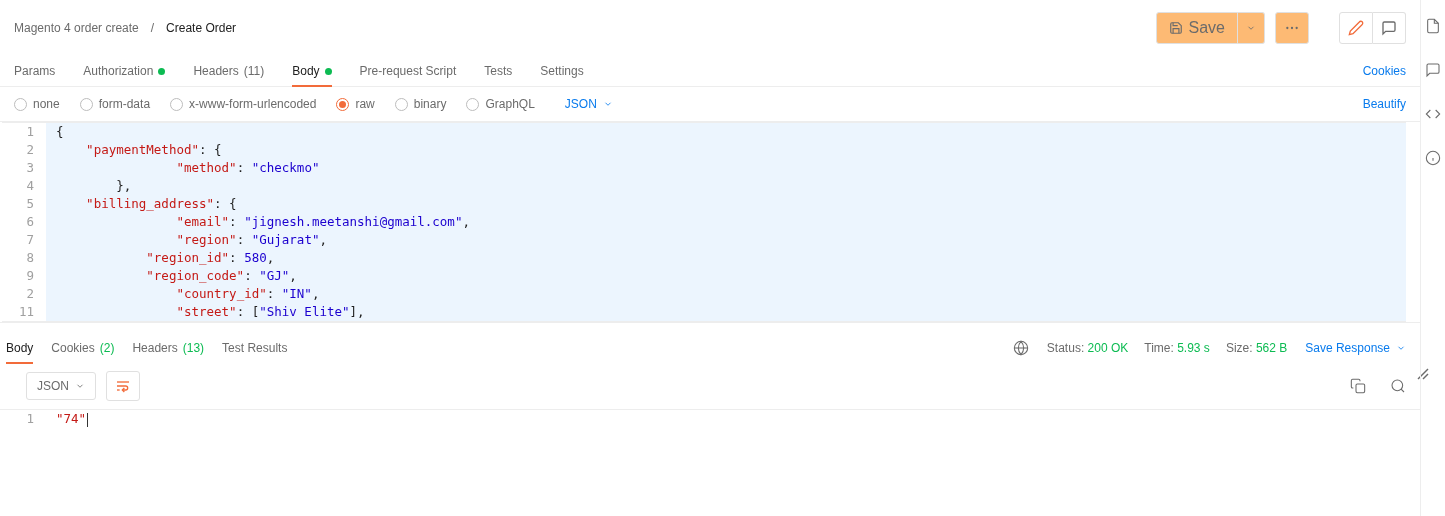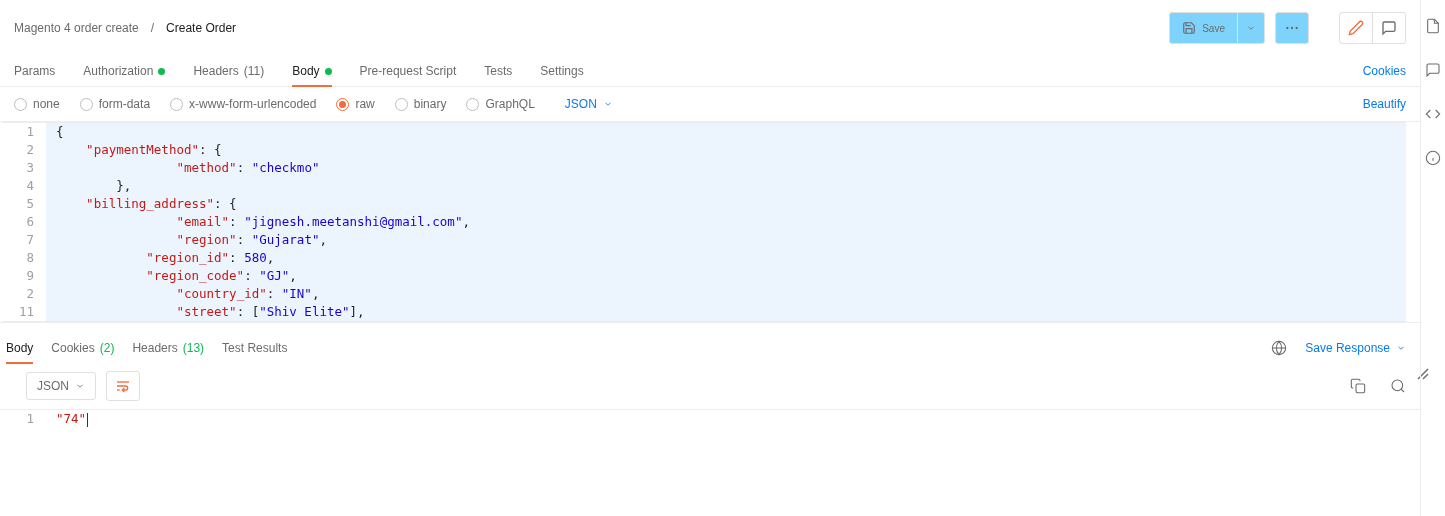--- a/index.html
+++ b/index.html
@@ -8,21 +8,21 @@
 .main { width: 1420px; }
 .right-rail { position: absolute; right: 0; top: 0; width: 25px; height: 516px; border-left: 1px solid #ededed; display: flex; flex-direction: column; align-items: center; padding-top: 18px; gap: 28px; }
 .right-rail svg { color: #6b6b6b; }
 
 .topbar { display: flex; align-items: center; padding: 12px 14px 6px 14px; gap: 10px; }
 .bc1 { color: #6b6b6b; }
 .bc-sep { color: #6b6b6b; padding: 0 2px; }
 .bc2 { color: #212121; font-weight: 400; }
 .spacer { flex: 1; }
 
-.btn-gray { background: #7dd3fc; border: 1px solid #e0e0e0; border-radius: 3px; height: 32px; display: inline-flex; align-items: center; padding: 0 12px; font-size: 10px; color: #6b6b6b; cursor: pointer; }
+.btn-gray { background: #fdba74; border: 1px solid #e0e0e0; border-radius: 3px; height: 32px; display: inline-flex; align-items: center; padding: 0 12px; font-size: 16px; color: #6b6b6b; cursor: pointer; }
 .btn-gray svg { margin-right: 6px; }
 .btn-gray.icon-only { padding: 0 8px; }
 .btn-gray.icon-only svg { margin: 0; }
 .btn-white { background: #fff; border: 1px solid #e0e0e0; border-radius: 3px; height: 32px; display: inline-flex; align-items: center; padding: 0 8px; cursor: pointer; }
 .btn-white.orange svg { color: #f26b3a; }
 .group { display: inline-flex; }
 .group > :first-child { border-top-right-radius: 0; border-bottom-right-radius: 0; }
 .group > :last-child { border-top-left-radius: 0; border-bottom-left-radius: 0; border-left: 0; }
 
 .urlbar { display: flex; padding: 8px 14px 4px 14px; gap: 0; }
@@ -250,20 +250,25 @@
         <span class="cnt-g">Headers</span> 
         <span class="cnt">(13)</span>
       </div>
     <div class="tab1">Test Results</div>
     <div class="spacer"></div>
     <svg class="globe" width="16" height="16" viewBox="0 0 24 24" fill="none" stroke="currentColor" stroke-width="1.6">
         <circle cx="12" cy="12" r="10"></circle>
         <line x1="2" y1="12" x2="22" y2="12"></line>
         <path d="M12 2a15.3 15.3 0 0 1 4 10 15.3 15.3 0 0 1-4 10 15.3 15.3 0 0 1-4-10 15.3 15.3 0 0 1 4-10z"></path>
       </svg>
+    <div class="status-bar">
+      <span><span>Status:</span> <span class="ok">200 OK</span></span>
+      <span><span>Time:</span> <span class="ok">5.93 s</span></span>
+      <span><span>Size:</span> <span class="ok">562 B</span></span>
+    </div>
     <div class="save-resp">
       <span>Save Response</span>
       <svg width="10" height="10" viewBox="0 0 24 24" fill="none" stroke="#097bed" stroke-width="2">
           <polyline points="6 9 12 15 18 9"></polyline>
         </svg>
     </div>
   </div>
 
   <div class="resp-toolbar">
     <div class="type-sel">

